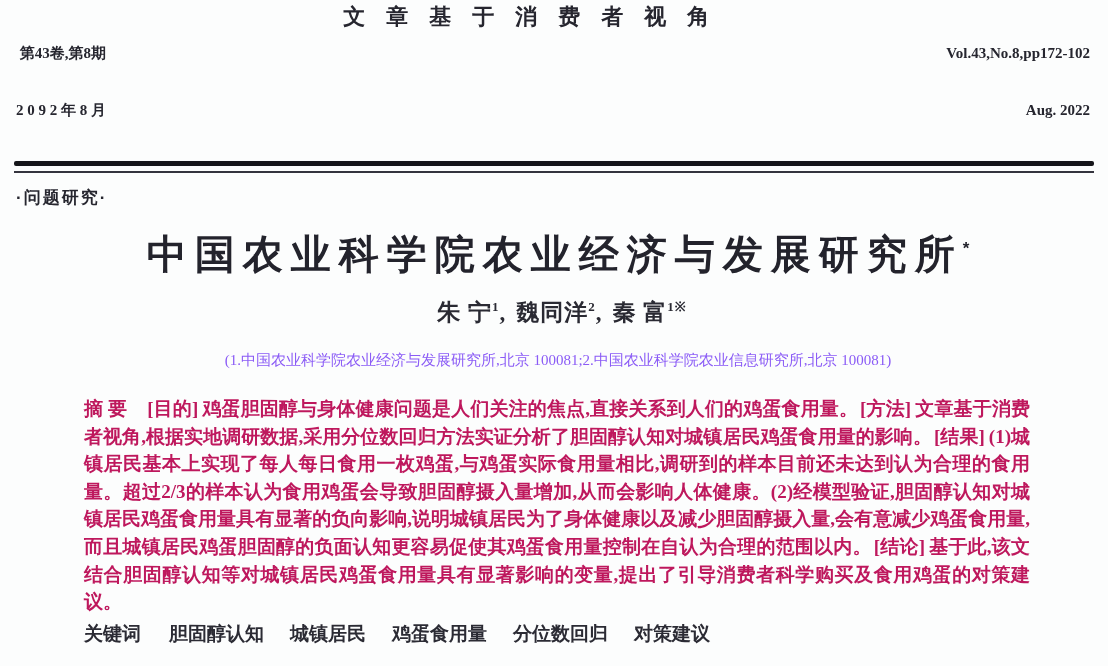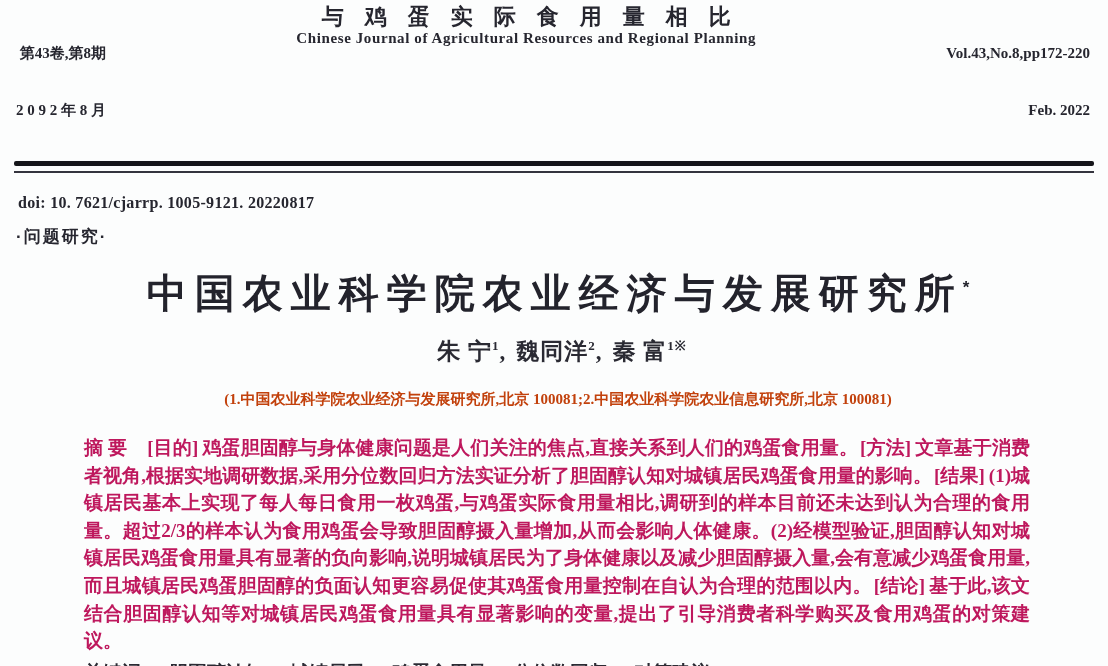--- a/index.html
+++ b/index.html
@@ -49,21 +49,21 @@
   }
   .title sup { font-size:17px; letter-spacing:0; }
 
   .authors {
     margin-top:15px; text-align:center;
     font-size:23px; font-weight:600; letter-spacing:1px; color:#2a2a33;margin-left:16px;
   }
   .authors sup { font-size:13px; font-weight:600; }
   .authors .sep { margin-right:10px; }
 
-  .affiliation { margin-top:23px; text-align:center; font-size:15px; font-weight:700; color:#c2410c;padding-left:8px; }
+  .affiliation { margin-top:23px; text-align:center; font-size:15px; font-weight:400; color:#8b5cf6;padding-left:8px; }
 
   
   .abstract {
     margin:25px 78px 0 84px;
     font-size:19px; line-height:27.6px; font-weight:600;
     text-align:justify; color:#be185d;
   }
   .abstract .abs-label { font-weight:700; margin-right:18px; }
   .abstract .marker { font-weight:700; margin:0 4px 0 2px; }
 
@@ -78,33 +78,31 @@
 <body>
 
 <div class="page">
 
   <div class="hdr">
     <div class="hdr-left">
       <div>第43卷,第8期</div>
       <div>2 0 9 2 年 8 月</div>
     </div>
     <div class="hdr-center">
-      <div class="cn">与鸡蛋实际食用量相比</div>
-      <div class="en">Chinese Journal of Agricultural Resources and Regional Planning</div>
+      <div class="cn">文章基于消费者视角</div>
     </div>
     <div class="hdr-right">
-      <div>Vol.43,No.8,pp172-220</div>
-      <div>Feb. 2022</div>
+      <div>Vol.43,No.8,pp172-102</div>
+      <div>Aug. 2022</div>
     </div>
   </div>
 
   <div class="rule-thick"></div>
   <div class="rule-thin"></div>
 
-  <div class="doi">doi: 10. 7621/cjarrp. 1005-9121. 20220817</div>
   <div class="column-label">·问题研究·</div>
 
   <h1 class="title"><span>中国农业科学院农业经济与发展研究所</span><sup>*</sup></h1>
 
   <div class="authors">
     <span><span>朱 宁</span><sup>1</sup></span><span class="sep">,</span><span><span>魏同洋</span><sup>2</sup></span><span class="sep">,</span><span><span>秦 富</span><sup>1※</sup></span>
   </div>
 
   <div class="affiliation">(1.中国农业科学院农业经济与发展研究所,北京 100081;2.中国农业科学院农业信息研究所,北京 100081)</div>
 

